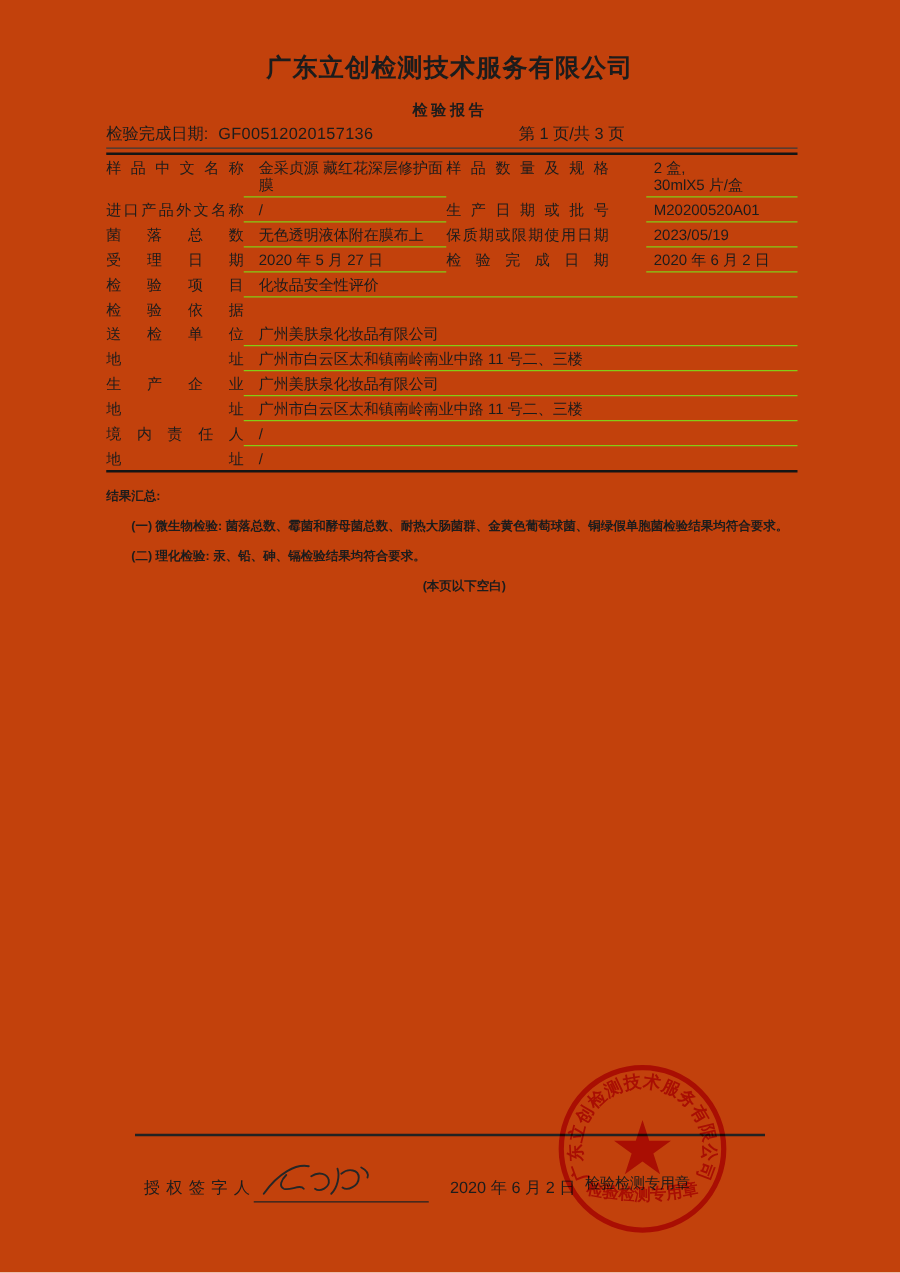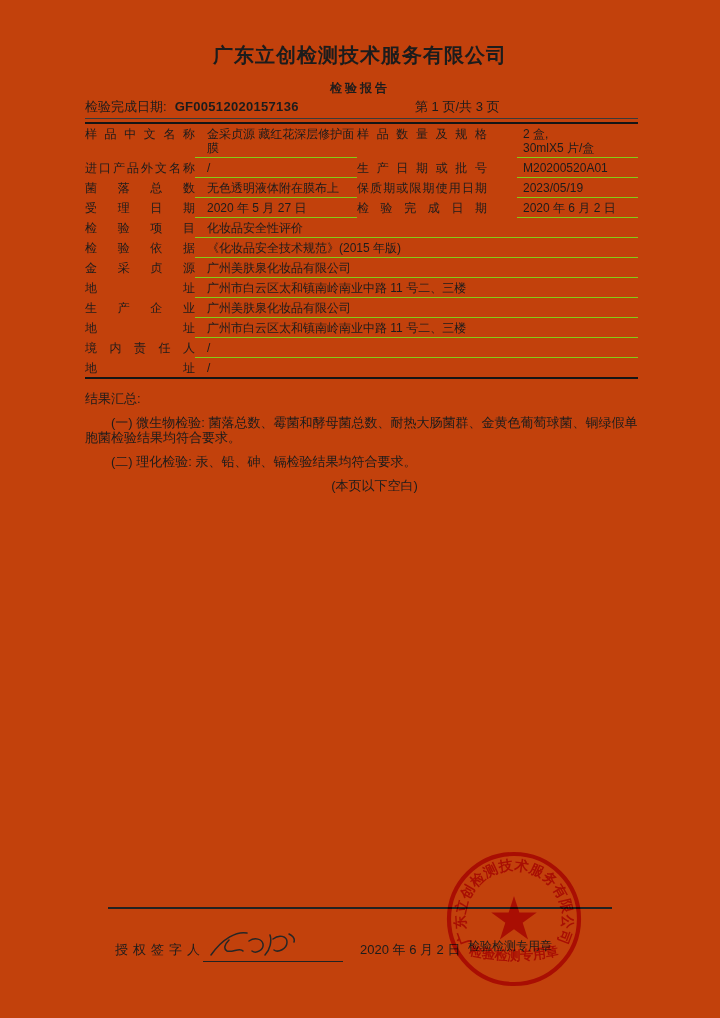--- a/index.html
+++ b/index.html
@@ -9,37 +9,37 @@
   
   .doc-header{position:absolute;left:0;top:43px;width:720px;text-align:center;}
   .company-title{font-size:20px;font-weight:bold;letter-spacing:1px;line-height:24px;}
   .report-title{font-size:12px;font-weight:bold;letter-spacing:3px;line-height:24px;margin-top:10px;font-family:Liberation Mono, monospace;}
 
   
   .content{position:absolute;left:85px;top:99px;width:553px;}
 
   
   .accept-row{position:relative;font-size:13px;line-height:16px;padding-bottom:3px;border-bottom:1px solid #3a3a3a;}
-  .accept-no{margin-left:8px;letter-spacing:.3px;font-weight:bold;}
+  .accept-no{margin-left:8px;letter-spacing:.3px;}
   .page-indicator{position:absolute;left:330px;top:0;text-align:right;}
 
   
   .info-table{margin-top:3px;border-top:2px solid #151515;border-bottom:2px solid #151515;}
   .row{display:grid;font-size:12px;}
   .row.split{grid-template-columns:110px 162px 160px 121px;}
   .row.full{grid-template-columns:110px 443px;}
   .cell{padding:3px 0 2px 0;line-height:14px;min-height:14px;}
   .lab{text-align:justify;text-align-last:justify;}
   .rlab{padding-right:30px;}
   .val{border-bottom:1px solid #84cc16;padding-left:12px;white-space:pre-line;}
   .rval{padding-left:6px;}
   .row:last-child .val{border-bottom:none;}
 
   
-  .summary{margin-top:12px;font-size:13px;line-height:15px;}
+  .summary{margin-top:12px;font-size:10px;line-height:15px;font-weight:bold;}
   .summary-heading{margin:0 0 9px 0;}
   .summary p{margin:0 0 9px 0;text-indent:2em;}
   .blank-note{margin-top:16px;text-align:center;text-indent:0;}
 
   
   .footer-line{position:absolute;left:108px;top:907px;width:504px;height:2px;background:#222;}
   .signer-label{position:absolute;left:115px;top:941px;font-size:13px;letter-spacing:5px;}
   .sign-underline{position:absolute;left:203px;top:961px;width:140px;height:1px;background:#222;}
   .signature{position:absolute;left:207px;top:928px;}
   .sign-date{position:absolute;left:360px;top:941px;font-size:13px;}
@@ -96,25 +96,24 @@
         <div class="cell val rval">2020 年 6 月 2 日</div>
       </div>
 
       <div class="row full">
         <div class="cell lab">检验项目</div>
         <div class="cell val">化妆品安全性评价</div>
       </div>
 
       <div class="row full">
         <div class="cell lab">检验依据</div>
-        <div class="cell val">《化妆品安全技术规范》(2015 年版)</div>
       </div>
 
       <div class="row full">
-        <div class="cell lab">金采贞源</div>
+        <div class="cell lab">送检单位</div>
         <div class="cell val">广州美肤泉化妆品有限公司</div>
       </div>
 
       <div class="row full">
         <div class="cell lab">地址</div>
         <div class="cell val">广州市白云区太和镇南岭南业中路 11 号二、三楼</div>
       </div>
 
       <div class="row full">
         <div class="cell lab">生产企业</div>

